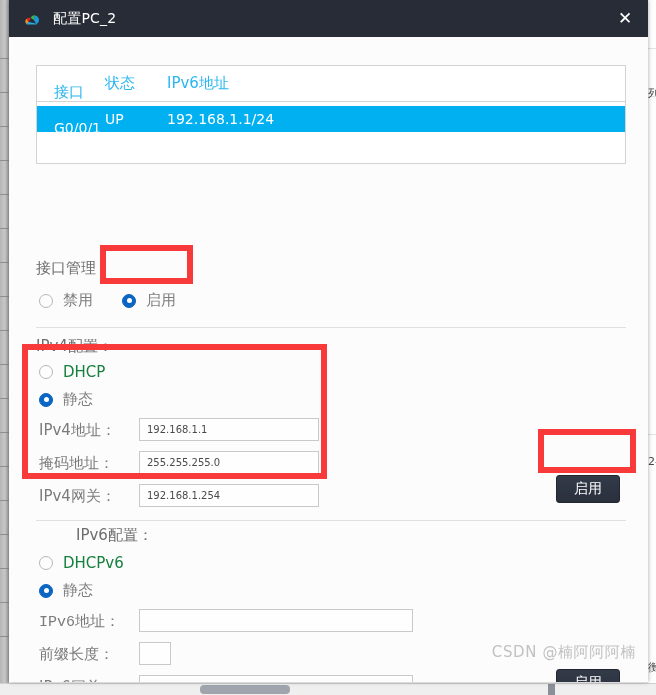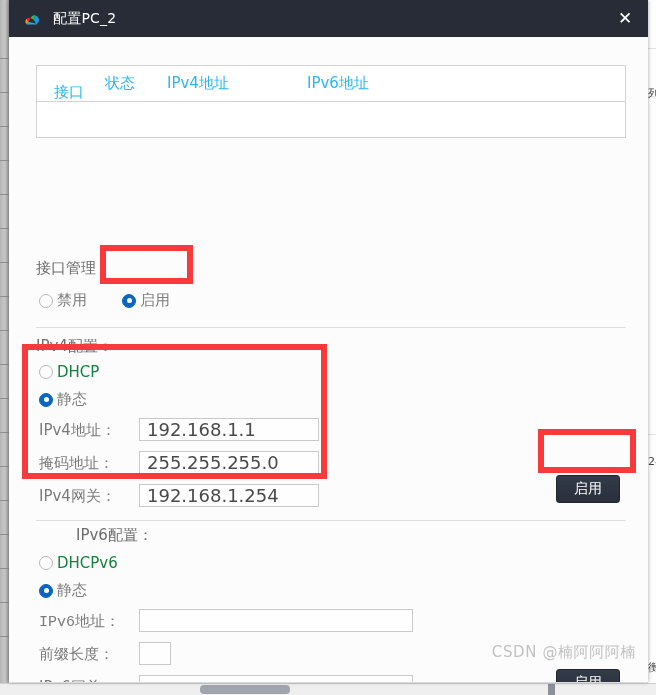--- a/index.html
+++ b/index.html
@@ -225,42 +225,42 @@
   }
   .radio-dot.checked::after {
     content: "";
     position: absolute;
     left: 3.5px; top: 3.5px;
     width: 5px; height: 5px;
     border-radius: 50%;
     background: #ffffff;
   }
   .radio-label {
-    margin-left: 4px;
+    margin-left: 10px;
     font-size: 15px;
     color: #7d7d7d;
     white-space: nowrap;
     font-family: "DejaVu Sans", "Liberation Sans", sans-serif;
   }
   .radio-label.latin { color: #15803d; }
 
   
   .field-label {
     position: absolute;
     font-size: 15px;
     color: #7b7b7b;
     white-space: nowrap;
     font-family: "DejaVu Sans", "Liberation Sans", sans-serif;
   }
   .field-input {
     position: absolute;
     height: 23px;
     border: 1px solid #c9c9c9;
     background: #fefefe;
-    font-size: 18px;
+    font-size: 10px;
     color: #4a4a4a;
     padding: 0 0 0 7px;
     box-sizing: border-box;
     outline: none;
     font-family: "DejaVu Sans", "Liberation Sans", sans-serif;
   }
 
   
   .apply-button {
     position: absolute;
@@ -351,24 +351,29 @@
     <span id="title-text">配置PC_2</span>
     <div id="close-button">✕</div>
   </div>
 
   <div id="dialog-body">
 
     <div id="iface-table">
       <div id="iface-head">
         <span class="th col-iface">接口</span>
         <span class="th col-state">状态</span>
-        <span class="th col-ipv4">IPv4地址</span>
         <span class="th col-ipv6">IPv6地址</span>
       </div>
       <div id="iface-spacer"></div>
+      <div class="iface-row selected">
+        <span class="col-iface">G0/0/1</span>
+        <span class="col-state">UP</span>
+        <span class="col-ipv4">192.168.1.1/24</span>
+        <span class="col-ipv6"></span>
+      </div>
       <div class="iface-row blank"></div>
     </div>
 
 
     <div class="section-label" style="left:27px; top:222px;">接口管理</div>
 
     <div class="radio-opt" style="left:30px; top:254px;">
       <span class="radio-dot"></span>
       <span class="radio-label">禁用</span>
     </div>

